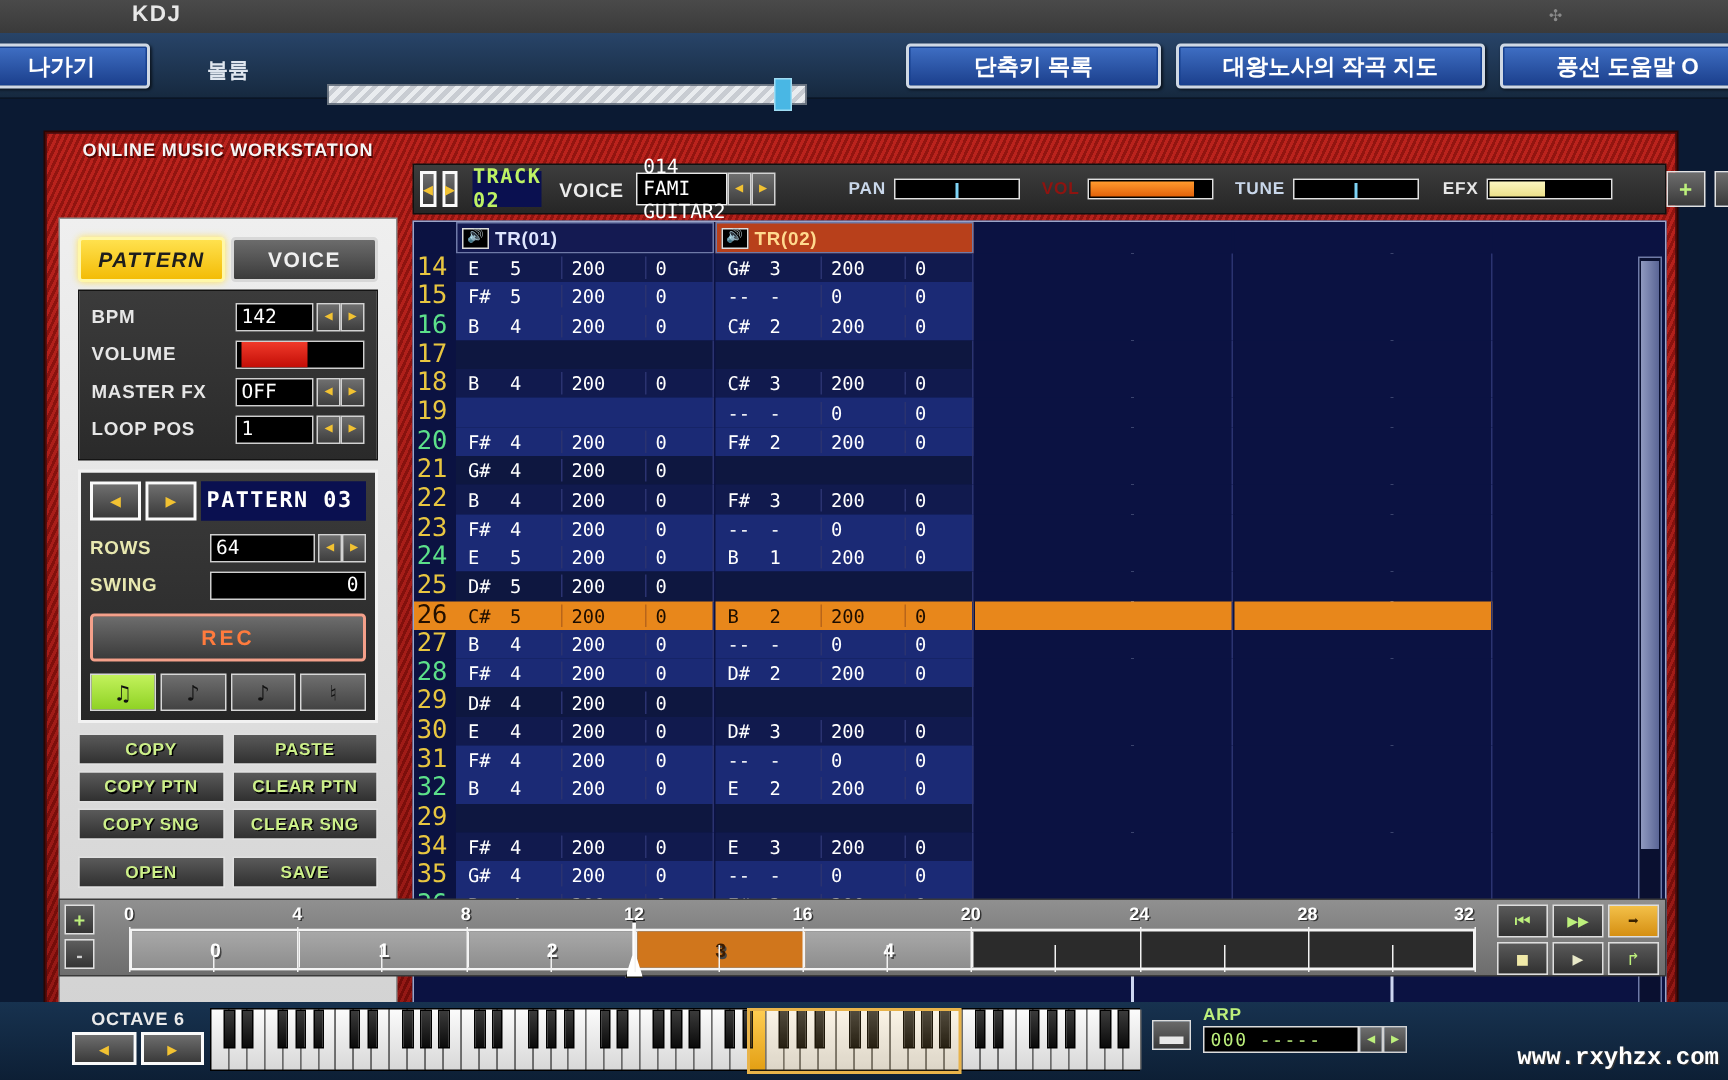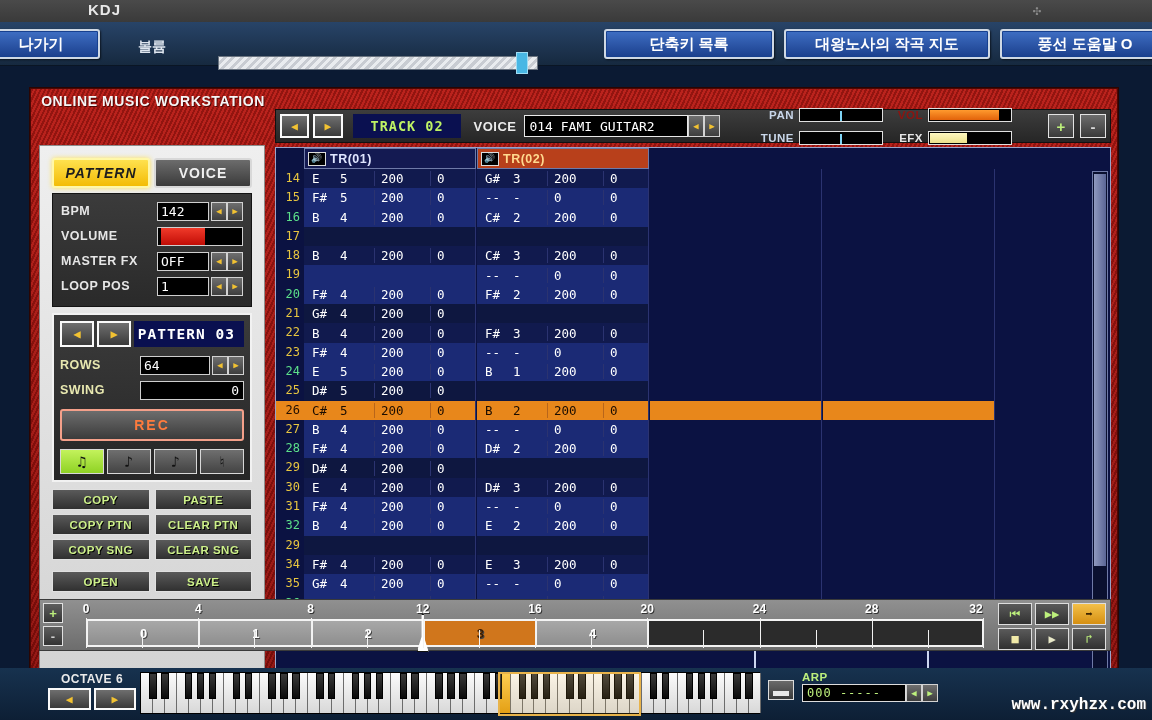--- a/index.html
+++ b/index.html
@@ -70,22 +70,22 @@
       repeating-linear-gradient(115deg, rgba(0,0,0,.20) 0 2px, rgba(255,255,255,.04) 2px 4px),
       linear-gradient(#b81a14,#8e0f0b);
     border:1px solid #4d0704;
     box-shadow:0 0 0 1px #2a0502;
   }
 
   
   #logo-wrap { position:absolute; left:8px; top:4px; width:226px; height:48px; }
   #logo-sub {
     font-family:"Liberation Sans", sans-serif;
-    font-size:14px; font-weight:bold; color:#f6f6f6;
-    letter-spacing:.6px; text-align:right;
+    font-size:12px; font-weight:bold; color:#f6f6f6;
+    letter-spacing:.6px; text-align:center;
     text-shadow:1px 1px 0 #4e0603;
   }
   #logo-main {
     text-align:center; margin-top:1px;
     font-family:"Liberation Sans", sans-serif;
     font-size:26px; font-weight:bold; letter-spacing:-.5px; line-height:26px;
     color:#ffffff; text-shadow:2px 2px 0 #5a0704, 0 0 5px rgba(0,0,0,.6);
   }
   #logo-main em { font-style:normal; font-size:21px; }
 
@@ -203,21 +203,21 @@
     font-size:13px; font-weight:bold; color:#ececec; letter-spacing:.5px;
   }
   #voice-field {
     margin-left:8px; width:168px; height:22px; background:#000;
     border:1px solid #e8e8e8; color:#fff; font-size:13px;
     display:flex; align-items:center; padding-left:4px;
   }
   #voice-spin { display:flex; }
   #voice-spin .sp { height:22px; }
 
-  #pt-panel { margin-left:34px; display:flex; flex-direction:column; gap:8px; }
+  #pt-panel { margin-left:34px; display:flex; flex-direction:row; gap:8px; }
   .ptrow { display:flex; align-items:center; height:15px; }
   .ptlabel {
     width:40px; text-align:right; font-family:"Liberation Sans", sans-serif;
     font-size:11.5px; font-weight:bold; color:#c9d7ea; letter-spacing:.5px;
   }
   .ptlabel.red { color:#8d1410; }
   .ptlabel.eq { color:#e6e6e6; }
   .ptbar {
     margin-left:5px; width:84px; height:14px; background:#000;
     border:1px solid #e0e0e0; position:relative;
@@ -256,22 +256,22 @@
     font-family:"Liberation Sans", sans-serif; font-size:12.5px; font-weight:bold;
     letter-spacing:.5px;
   }
   .thead.a span.lbl { color:#dfe6ff; }
   .thead.b span.lbl { color:#ffd98e; }
   .thead.empty { background:#0b1242; border:1px solid #0b1242; }
 
   #grid-body { position:relative; height:514px; }
   .grow { display:flex; height:19.3px; align-items:stretch; }
   .rnum {
-    width:28px; text-align:right; padding-right:4px;
-    font-size:12px; line-height:19.3px; color:#e8c640;
+    width:28px; text-align:center; padding-right:4px;
+    font-size:17px; line-height:19.3px; color:#e8c640;
   }
   .grow.gr .rnum { color:#5ce08a; }
   .grow.cur .rnum { color:#241000; background:#e8871b; }
   .cell {
     width:172px; margin-right:1px; display:flex; align-items:center;
     font-size:12.5px; color:#ffffff; position:relative;
     border-right:1px solid #2b3370;
   }
   .cell.dark  { background:#111a4e; }
   .cell.dark2 { background:#0e1740; }

